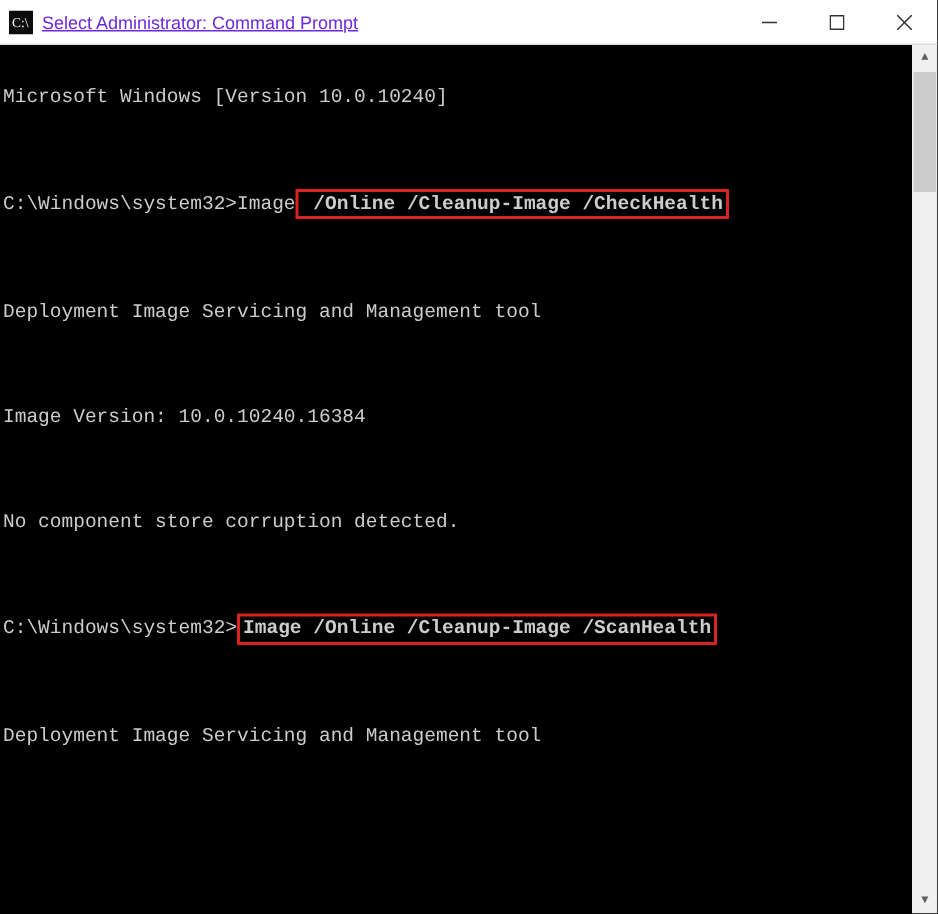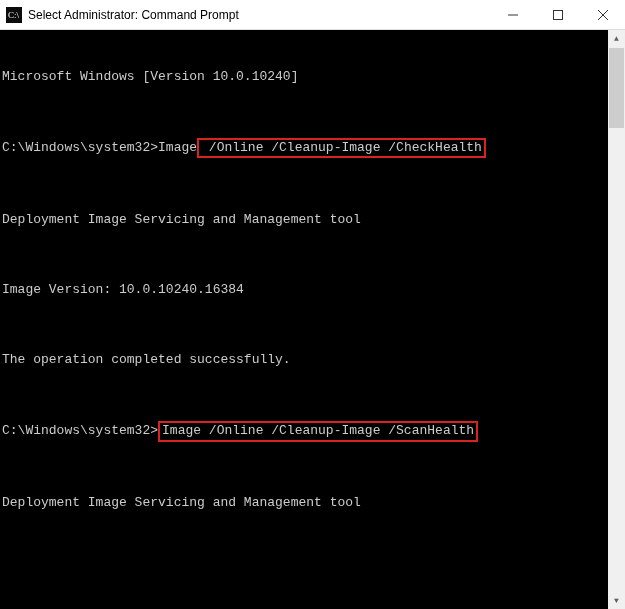--- a/index.html
+++ b/index.html
@@ -24,21 +24,22 @@
       height: 16px;
       margin-right: 6px;
       display: flex;
       align-items: center;
       justify-content: center;
     }
     .titlebar-title {
       flex: 1;
       font-family: "Segoe UI", Tahoma, sans-serif;
       font-size: 12px;
-      color: #000000;
+      color: #6d28d9;
+      text-decoration: underline;
     }
     .win-controls {
       display: flex;
       height: 100%;
     }
     .win-btn {
       width: 45px;
       height: 100%;
       display: flex;
       align-items: center;
@@ -49,21 +50,21 @@
     }
     .terminal-wrap {
       position: relative;
       height: calc(100% - 30px);
       display: flex;
     }
     .terminal {
       flex: 1;
       background: #000;
       color: #ccc;
-      padding: 20px 0 4px 2px;
+      padding: 8px 0 4px 2px;
       line-height: 1.35;
       white-space: pre;
       overflow: hidden;
       letter-spacing: 0px;
     }
     .scrollbar {
       width: 17px;
       background: #f0f0f0;
       position: relative;
     }
@@ -85,20 +86,21 @@
       font-size: 8px;
       color: #606060;
     }
     .scroll-arrow.up { top: 0; }
     .scroll-arrow.down { bottom: 0; }
     .hl {
       border: 2px solid #d92222;
       padding: 1px 2px;
       display: inline-block;
       line-height: 1.1;
+      font-weight: bold;
     }
     .line { display: block; min-height: 1.35em; }
   </style>
 </head>
 <body>
 
 <div class="titlebar">
   <span class="titlebar-icon">
     <svg width="16" height="16" viewBox="0 0 16 16">
       <rect x="0" y="0" width="16" height="16" fill="#0c0c0c"></rect>
@@ -129,21 +131,21 @@
 <div class="terminal-wrap">
   <div class="terminal">
 <span class="line">Microsoft Windows [Version 10.0.10240]</span>
 <span class="line"> </span>
 <span class="line"><span>C:\Windows\system32&gt;</span><span>Image</span><span class="hl"> /Online /Cleanup-Image /CheckHealth</span></span>
 <span class="line"> </span>
 <span class="line">Deployment Image Servicing and Management tool</span>
 <span class="line"> </span>
 <span class="line">Image Version: 10.0.10240.16384</span>
 <span class="line"> </span>
-<span class="line">The operation completed successfully.</span>
+<span class="line">No component store corruption detected.</span>
 <span class="line"> </span>
 <span class="line"><span>C:\Windows\system32&gt;</span><span class="hl">Image /Online /Cleanup-Image /ScanHealth</span></span>
 <span class="line"> </span>
 <span class="line">Deployment Image Servicing and Management tool</span>
 
 
 
 
 
 

